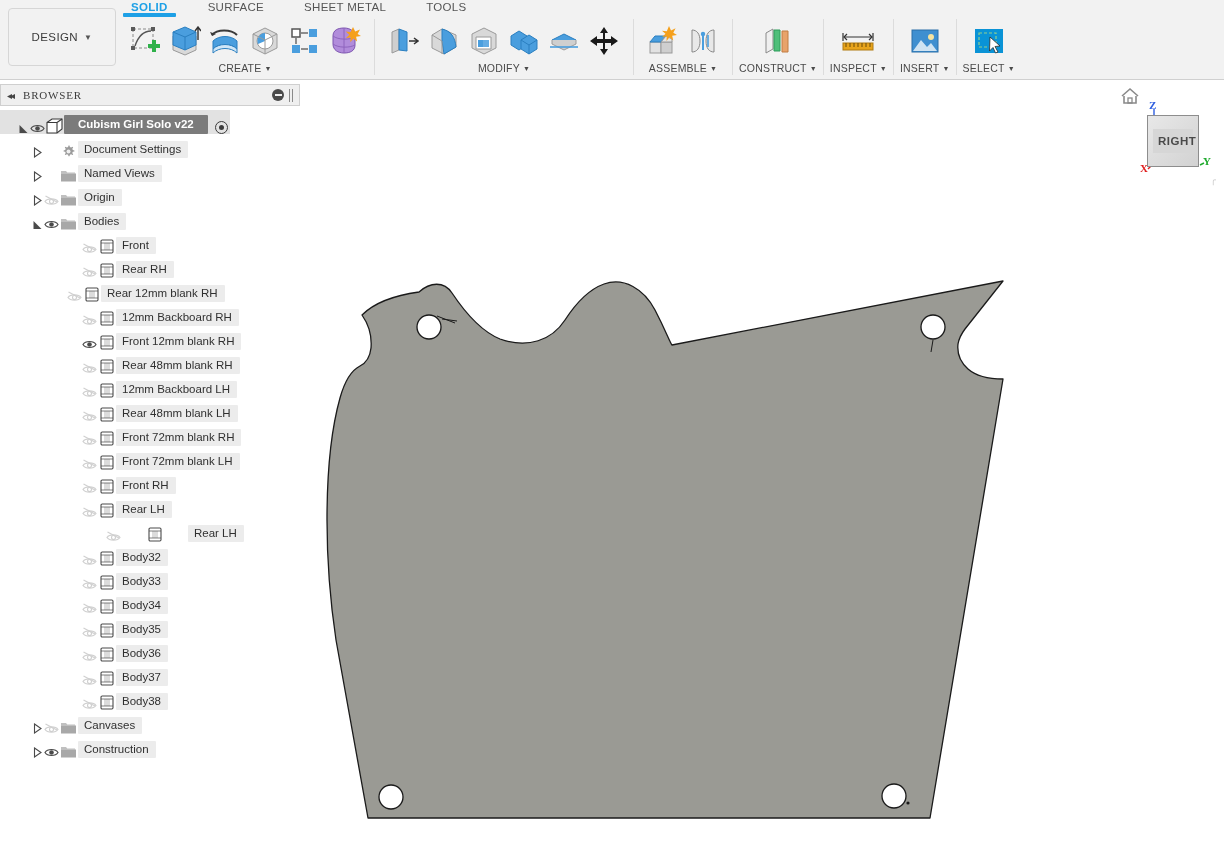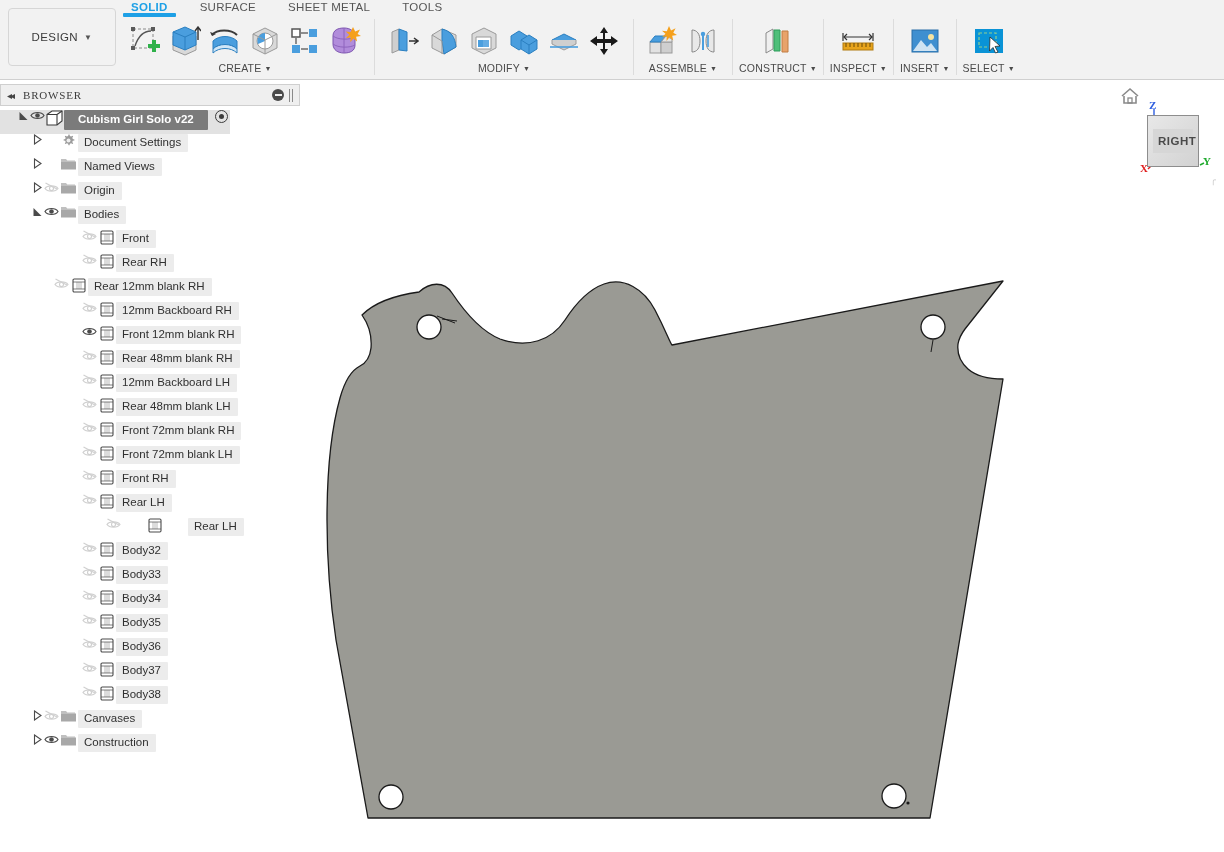--- a/index.html
+++ b/index.html
@@ -12,21 +12,21 @@
   #app { position: relative; width: 1224px; height: 852px; }
 
   
   .ribbon {
     position: absolute; left: 0; top: 0; width: 1224px; height: 80px;
     background: #f2f2f2;
     border-bottom: 1px solid #d0d0d0;
   }
   .tabbar {
     position: absolute; left: 115px; top: 0; height: 18px;
-    display: flex; align-items: flex-start; gap: 0px;
+    display: flex; align-items: flex-start; gap: 8px;
   }
   .tab {
     font-size: 11.5px; letter-spacing: .3px;
     color: #555; padding: 1px 16px 0 16px;
     position: relative; cursor: default; white-space: nowrap;
   }
   .tab.active { color: #1ea0e6; font-weight: 700; }
   .tab.active::after {
     content: ""; position: absolute; left: 8px; right: 8px; bottom: -4px;
     height: 4px; background: #1ea0e6; border-radius: 1px;
@@ -76,21 +76,21 @@
     height: 2px; background: #efefef;
   }
   .browser-grip {
     width: 6px; height: 13px; margin-right: 4px;
     background: repeating-linear-gradient(90deg,#8a8a8a 0 1px,transparent 1px 3px);
     cursor: col-resize;
   }
 
   .tree { position: absolute; left: 0; top: 110px; width: 300px; }
   .row {
-    height: 24px; display: flex; align-items: flex-start; position: relative;
+    height: 24px; display: flex; align-items: flex-end; position: relative;
     font-size: 11.5px; color: #303030; cursor: default;
   }
   .arrow {
     width: 11px; height: 11px; flex: 0 0 11px;
     position: relative;
   }
   .eye { width: 16px; flex: 0 0 16px; display: flex; align-items: center; justify-content: center; }
   .nodeicon { width: 19px; flex: 0 0 19px; display: flex; align-items: center; justify-content: center; }
   .label {
     background: #ececec; padding: 3px 7px 3px 6px; border-radius: 1px;
@@ -470,21 +470,21 @@
         </span>
         <span class="nodeicon">
           <svg width="14" height="15" viewBox="0 0 14 15">
         <rect x="1" y="1" width="12" height="13" rx="1.2" fill="#ffffff" stroke="#4b4b4b" stroke-width="1.1"></rect>
         <rect x="4" y="4" width="6" height="7" fill="#dcdcdc"></rect>
         <path d="M1 4 L13 4 M1 11 L13 11" stroke="#4b4b4b" stroke-width=".7"></path>
       </svg>
         </span>
         <span class="label">Rear RH</span>
       </div>
-      <div class="row" style="padding-left: 42px;">
+      <div class="row" style="padding-left: 42px; margin-left: 13px;">
         <span class="arrow"></span>
         <span class="eye dim">
           <svg width="15" height="11" viewBox="0 0 15 11">
         <path d="M1 6.5 C3.5 3 11.5 3 14 6.5 C11.5 10 3.5 10 1 6.5 Z" fill="none" stroke="#8f8f8f" stroke-width="1.2"></path>
         <circle cx="7.5" cy="6.5" r="2" fill="none" stroke="#8f8f8f" stroke-width="1.1"></circle>
         <path d="M1.5 1 L13 7" stroke="#8f8f8f" stroke-width="1.2"></path>
       </svg>
         </span>
         <span class="nodeicon">
           <svg width="14" height="15" viewBox="0 0 14 15">

